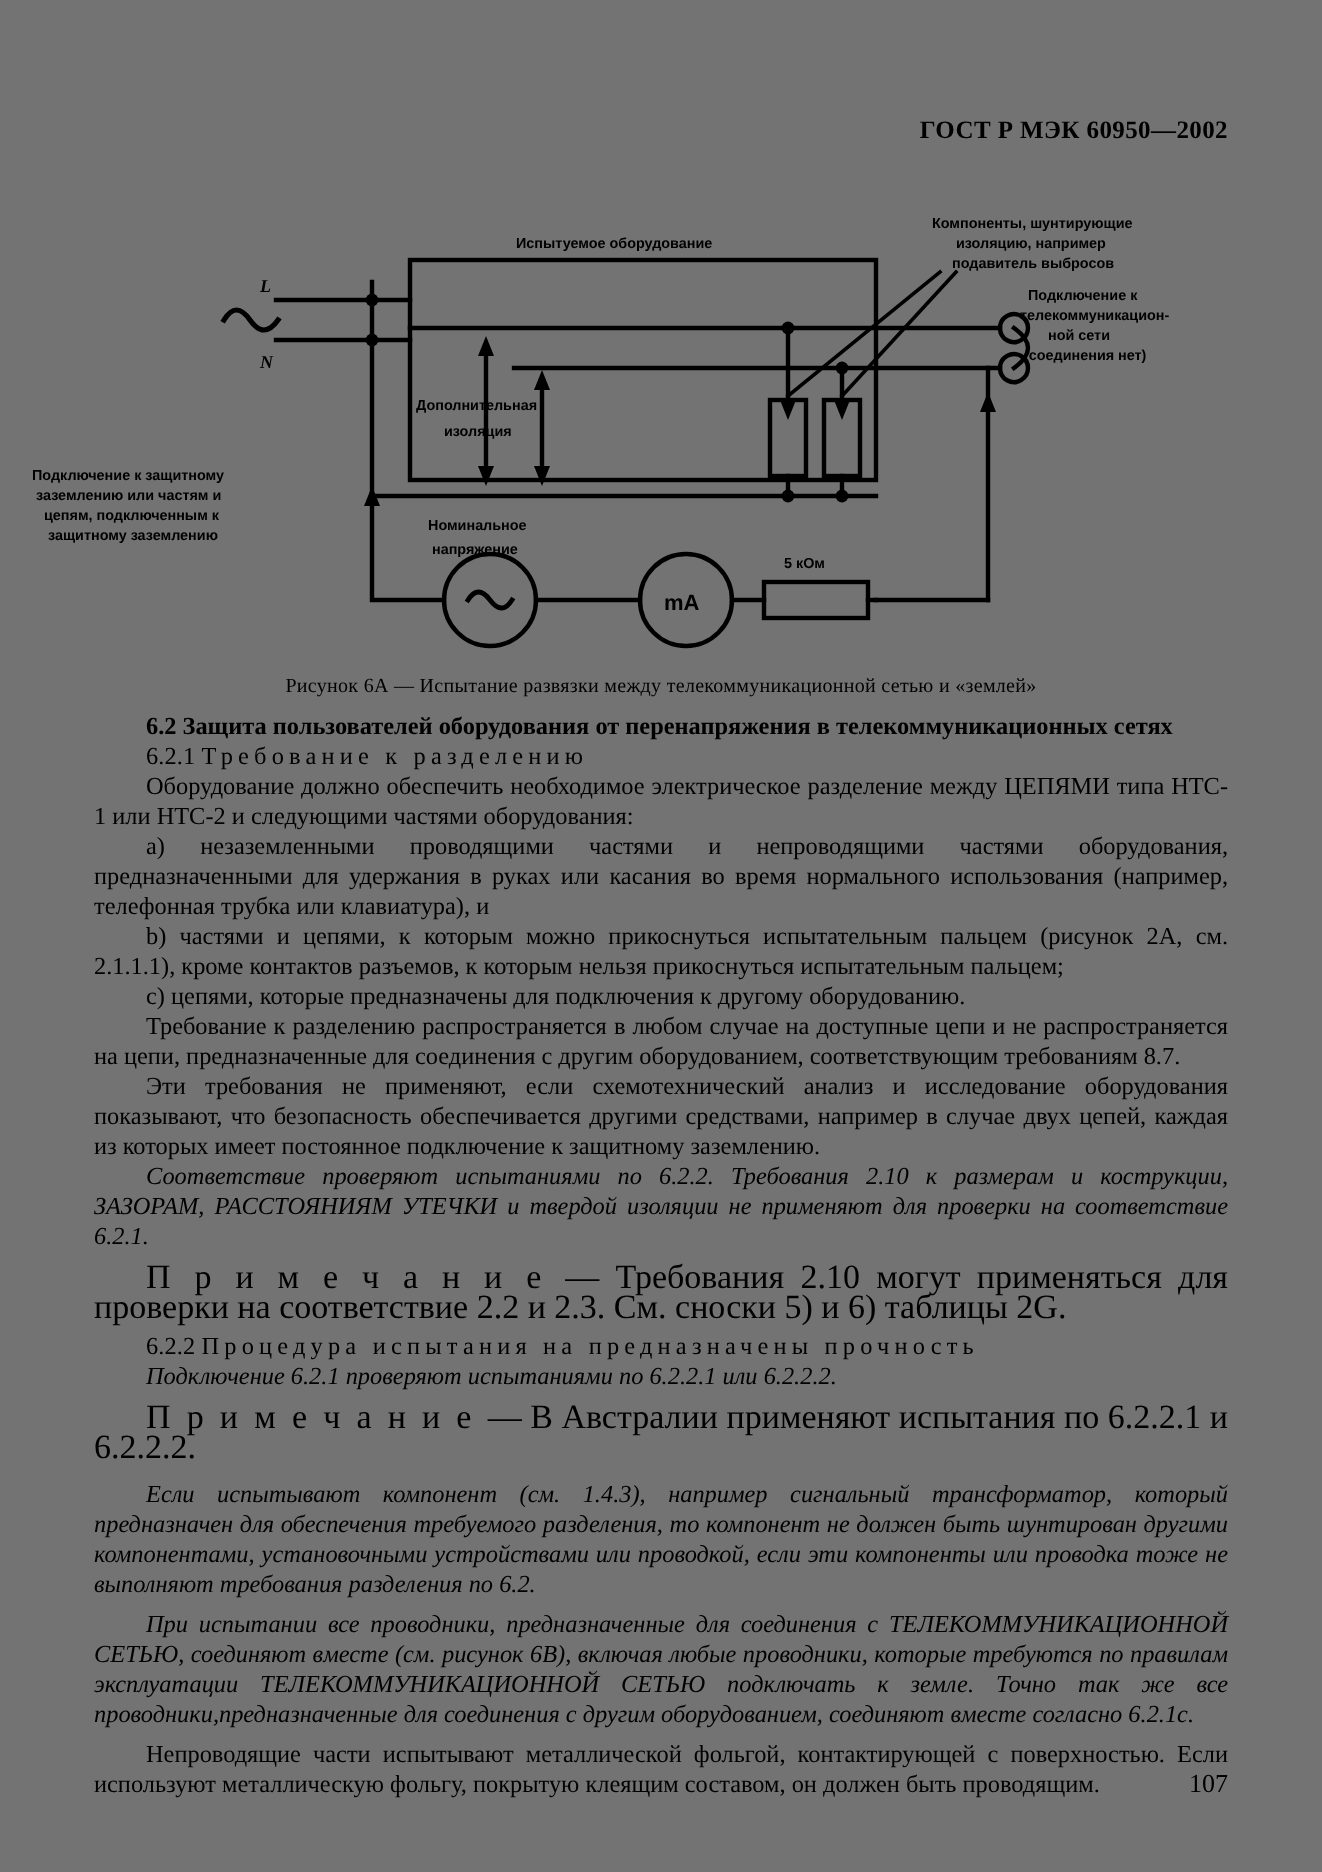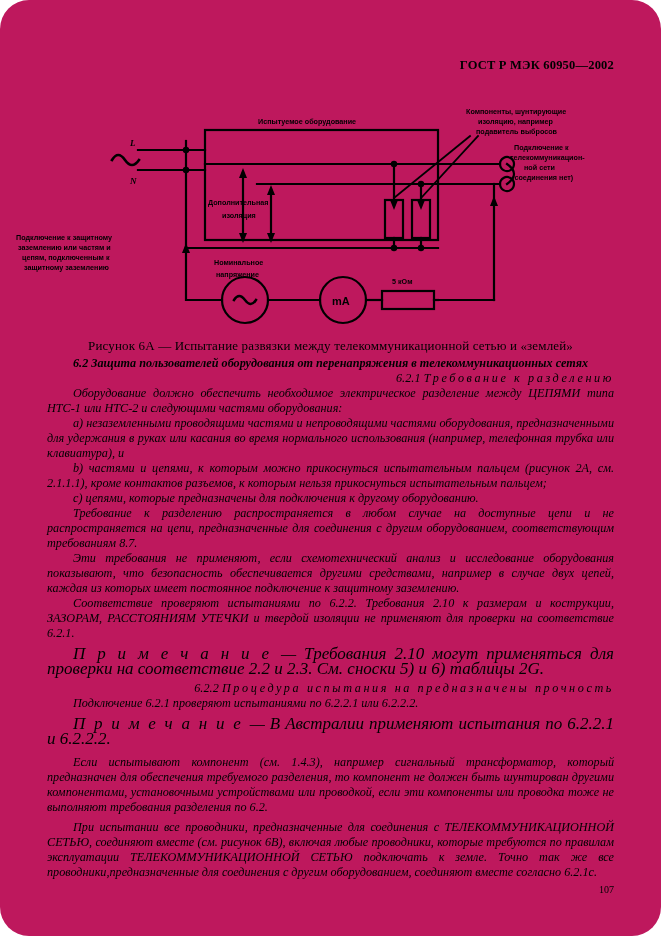--- a/index.html
+++ b/index.html
@@ -11,22 +11,21 @@
     width: 661px;
     height: 936px;
     position: relative;
     font-family: "Liberation Serif", serif;
     color: #000000;
     overflow: hidden;
   }
   .page {
     position: absolute;
     inset: 0;
-    background: #be185d;
-    border-radius: 29px;
+    background: #737373;
   }
 
   
   .doc-header {
     position: absolute;
     top: 58px;
     right: 47px;
     font-family: "Liberation Serif", serif;
     font-weight: bold;
     font-size: 12.5px;
@@ -43,67 +42,66 @@
     height: 250px;
   }
   .figure svg { display: block; }
 
   .fig-caption {
     position: absolute;
     left: 0;
     top: 338px;
     width: 661px;
     text-align: center;
-    font-size: 13px;
+    font-size: 10px;
     letter-spacing: 0.15px;
   }
 
   
   .body-col {
     position: absolute;
     left: 47px;
     top: 356px;
     width: 567px;
   }
   p {
     margin: 0;
     font-size: 12.2px;
     line-height: 15.0px;
     text-align: justify;
     text-justify: inter-word;
     hyphens: none;
-    font-style: italic;
   }
   p.ind { text-indent: 26px; }
   p.h2 {
     font-weight: bold;
     text-indent: 26px;
     text-align: left;
     margin-bottom: 0px;
   }
   p.h3 {
     text-indent: 26px;
-    text-align: right;
+    text-align: left;
     letter-spacing: 0.05px;
   }
   p.h3 .spaced {
     letter-spacing: 2.6px;
   }
   p.ital { font-style: italic; }
   p.note { font-size: 17px; }
   p.note .spaced-note { letter-spacing: 1.9px; }
   .gap-s { height: 5px; }
   .gap-m { height: 9px; }
 
   
   .page-number {
     position: absolute;
     right: 47px;
     top: 884px;
-    font-size: 10px;
+    font-size: 13px;
   }
 
   
   .lbl {
     font-family: "Liberation Sans", sans-serif;
     font-weight: bold;
     font-size: 7.2px;
     fill: #000;
   }
   .lbl-i {
@@ -272,17 +270,18 @@
     <div class="gap-m"></div>
 
     <p class="ind ital">Если испытывают компонент (см. 1.4.3), например сигнальный трансформатор, который предназначен для обеспечения требуемого разделения, то компонент не должен быть шунтирован другими компонентами, установочными устройствами или проводкой, если эти компоненты или проводка тоже не выполняют требования разделения по 6.2.</p>
 
     <div class="gap-s"></div>
 
     <p class="ind ital">При испытании все проводники, предназначенные  для соединения с ТЕЛЕКОММУНИКАЦИОННОЙ СЕТЬЮ, соединяют вместе (см. рисунок 6В), включая любые проводники, которые требуются по правилам эксплуатации ТЕЛЕКОММУНИКАЦИОННОЙ СЕТЬЮ подключать к земле. Точно так же все проводники,предназначенные для соединения с другим оборудованием, соединяют вместе согласно 6.2.1c.</p>
 
     <div class="gap-s"></div>
 
+    <p class="ind">Непроводящие части испытывают металлической фольгой, контактирующей с поверхностью. Если используют металлическую фольгу, покрытую клеящим составом, он должен быть проводящим.</p>
   </div>
 
   <div class="page-number">107</div>
 
 </div>
 
 </body></html>

